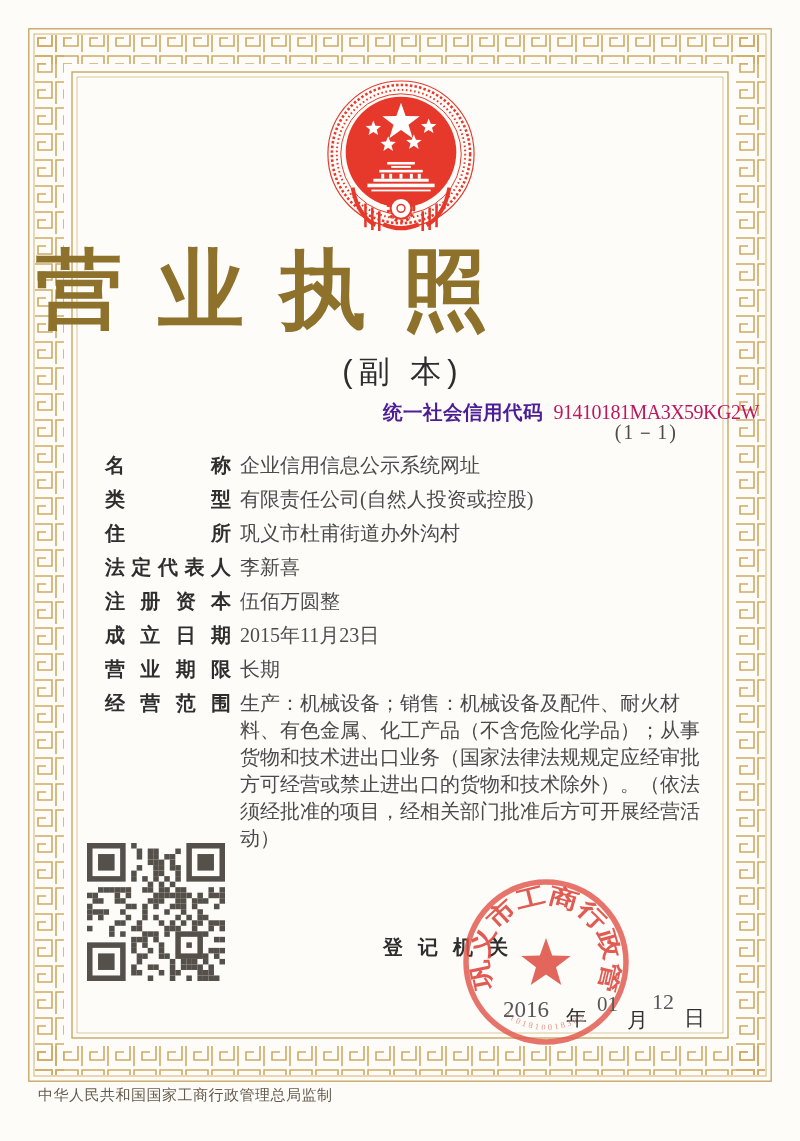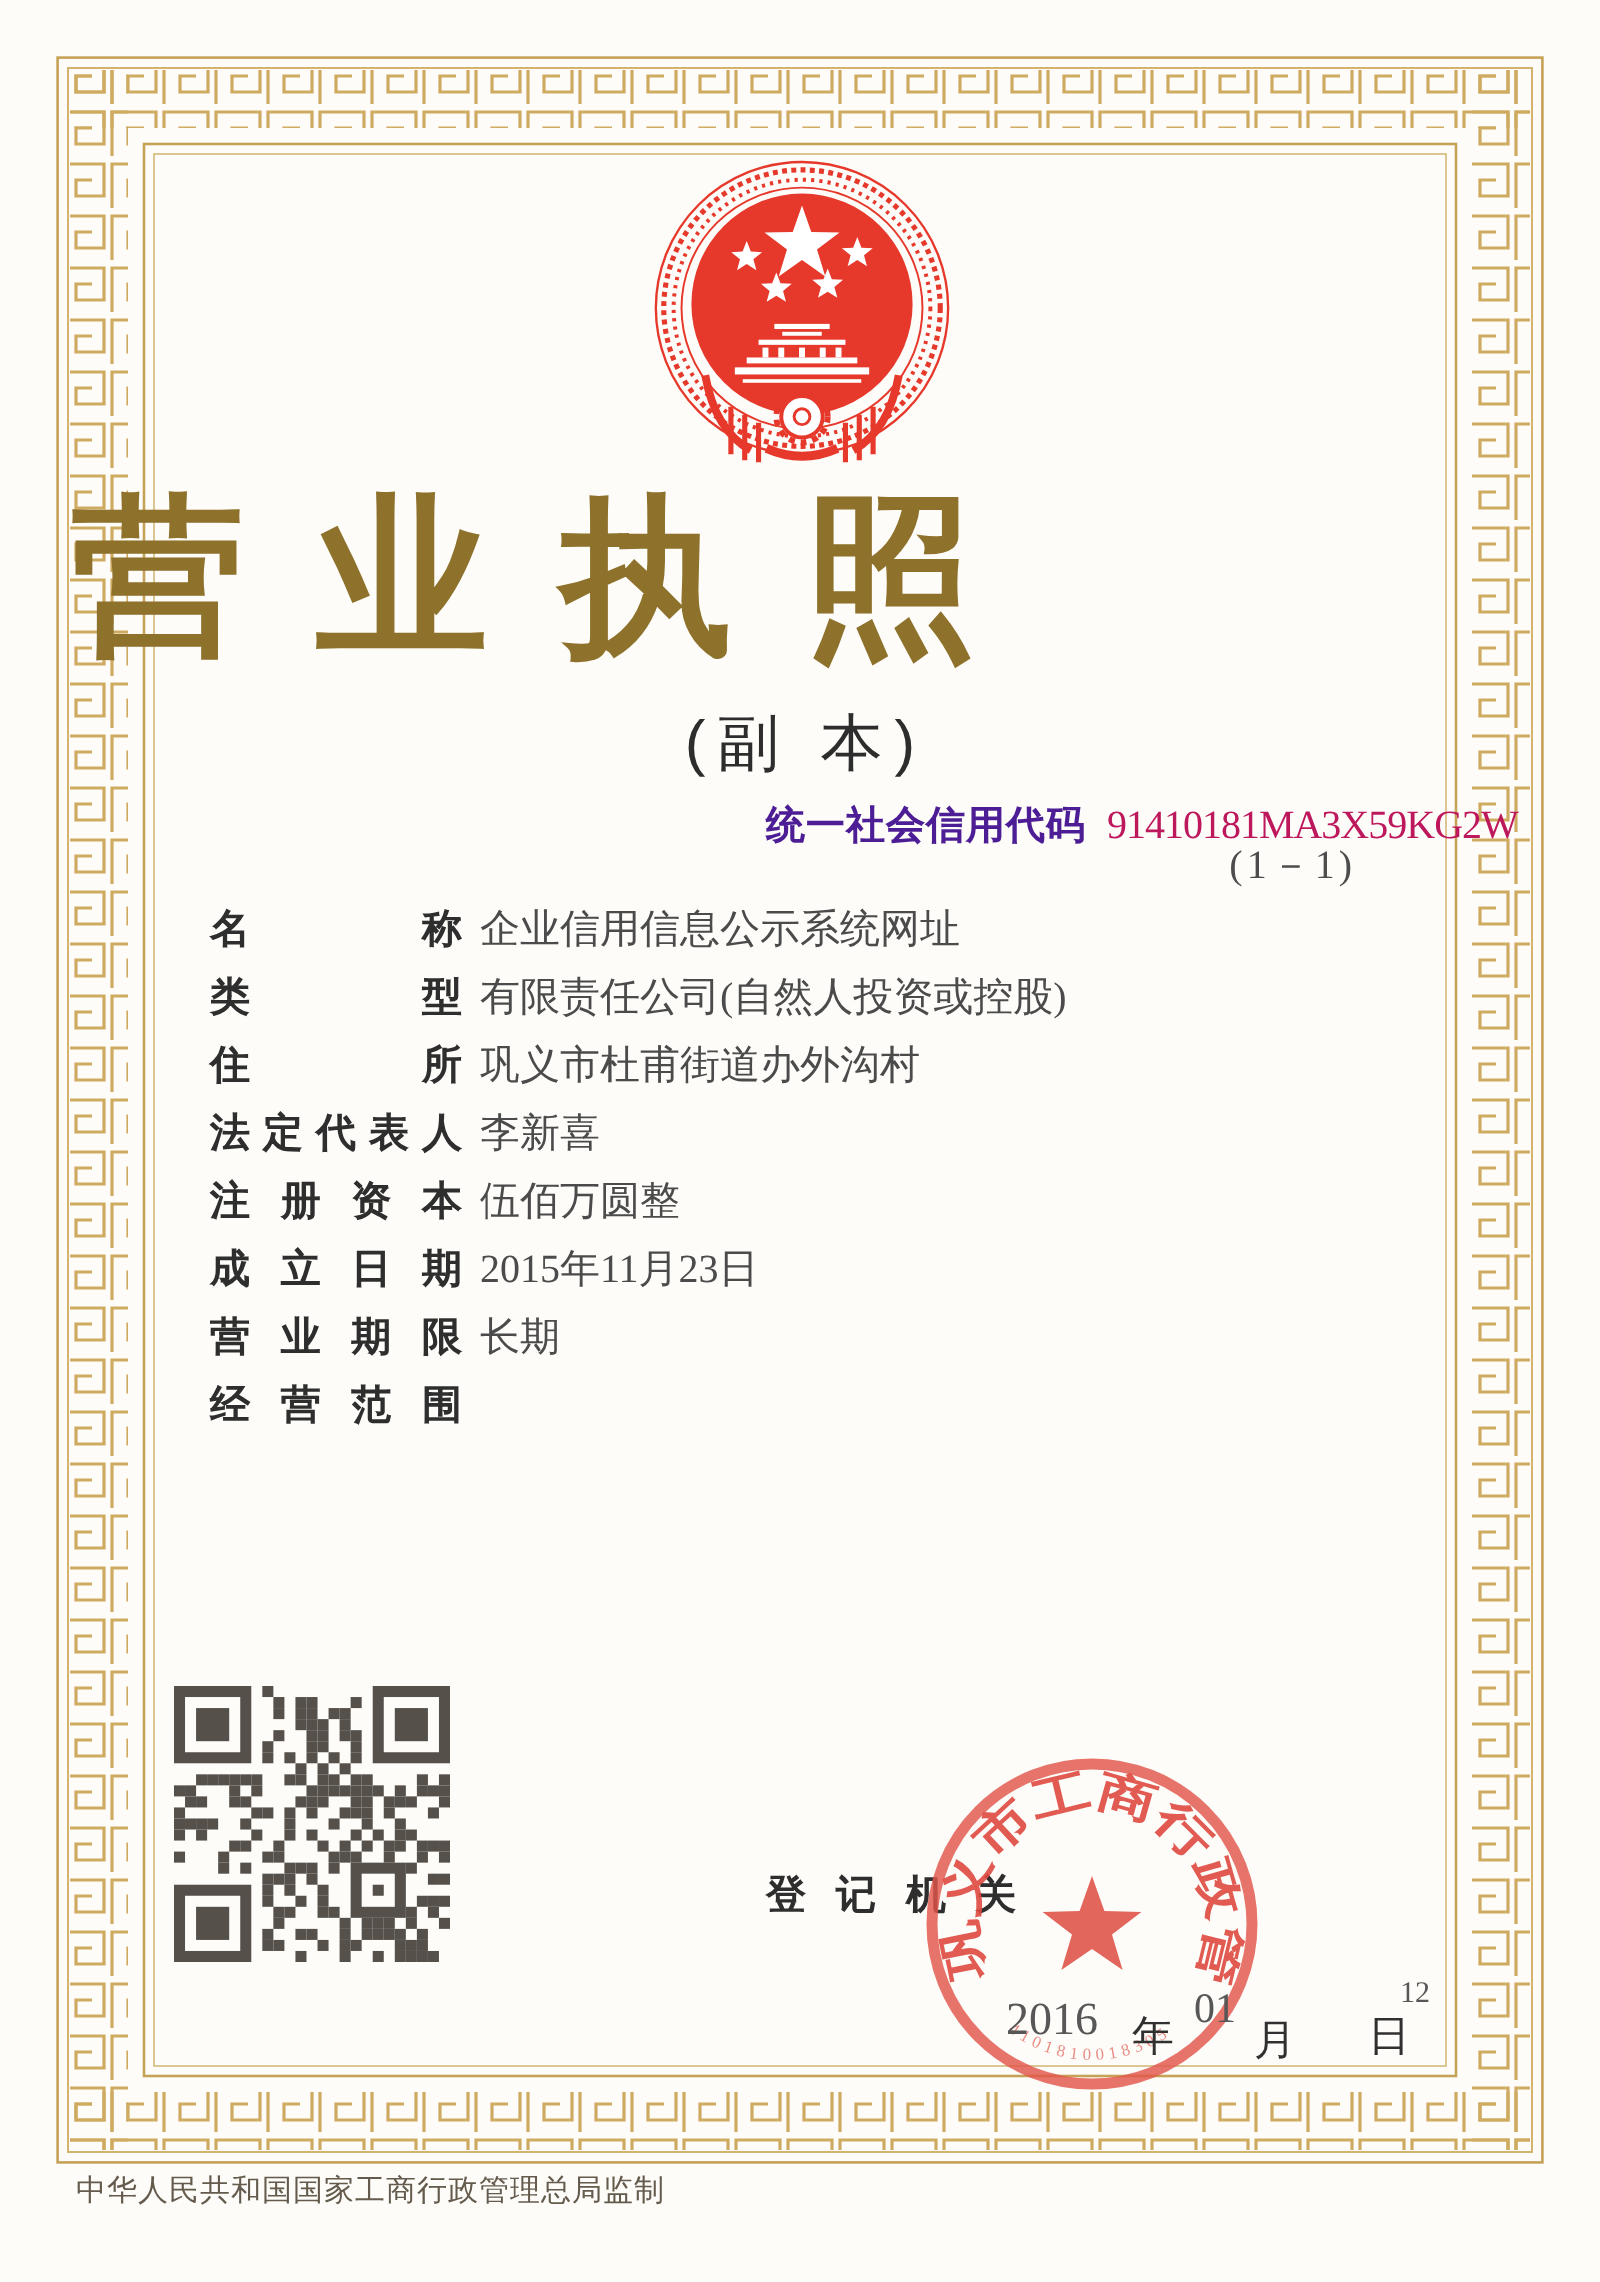--- a/index.html
+++ b/index.html
@@ -36,21 +36,21 @@
 
   .seal { position:absolute; left:456px; top:872px; width:180px; height:180px; }
 
   .date-line span { position:absolute; white-space:nowrap; }
   .d-num { font-family:"Liberation Serif","DejaVu Serif",serif; color:#575757; }
   .d-cjk { color:#303030; font-weight:500; }
   .d-year  { left:503px; top:997px; font-size:23px; }
   .d-yearu { left:566px; top:1004px; font-size:21px; }
   .d-month { left:597px; top:992px; font-size:21px; }
   .d-monthu{ left:627px; top:1006px; font-size:21px; }
-  .d-day   { left:652px; top:989px; font-size:15px;margin-left:48px; }
+  .d-day   { left:652px; top:989px; font-size:22px; }
   .d-dayu  { left:684px; top:1004px; font-size:21px; }
 
   .footer { position:absolute; left:38px; right:38px; top:1086px; display:flex; justify-content:space-between; align-items:flex-start; }
   .footer-left { font-size:13.5px; color:#8a8070; letter-spacing:0.5px; }
   .footer-right { font-size:15px; color:#655b4d; letter-spacing:0.5px; }
 </style>
 </head>
 <body>
 
 <div class="page">
@@ -185,20 +185,21 @@
         </div>
         <div class="field-value">长期</div>
       </div>
       <div class="field-row">
         <div class="field-label">
           <span>经</span>
           <span>营</span>
           <span>范</span>
           <span>围</span>
         </div>
+        <div class="field-value">生产：机械设备；销售：机械设备及配件、耐火材料、有色金属、化工产品（不含危险化学品）；从事货物和技术进出口业务（国家法律法规规定应经审批方可经营或禁止进出口的货物和技术除外）。（依法须经批准的项目，经相关部门批准后方可开展经营活动）</div>
       </div>
     </div>
 
   <div class="qr-box">
     <svg id="qr-svg" width="138" height="138" viewBox="0 0 138 138">
         <rect x="44.16" y="0" width="5.52" height="5.52" fill="#55504a"></rect>
         <rect x="49.67999999999999" y="5.52" width="5.52" height="5.52" fill="#55504a"></rect>
         <rect x="60.72" y="5.52" width="5.52" height="5.52" fill="#55504a"></rect>
         <rect x="66.24" y="5.52" width="5.52" height="5.52" fill="#55504a"></rect>
         <rect x="88.32" y="5.52" width="5.52" height="5.52" fill="#55504a"></rect>

